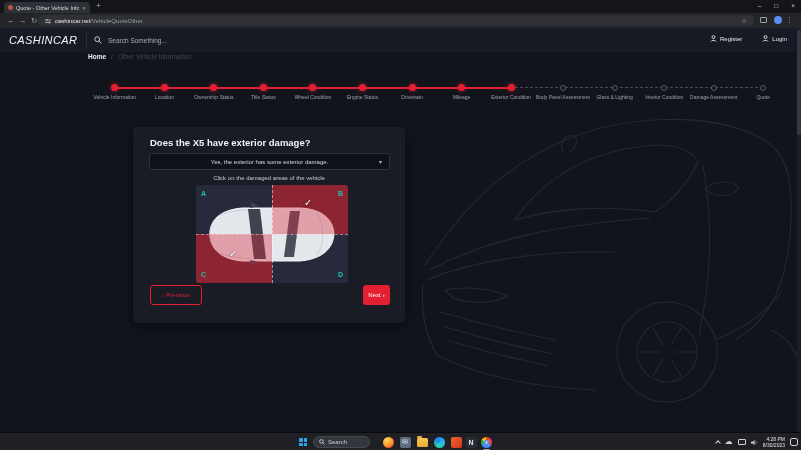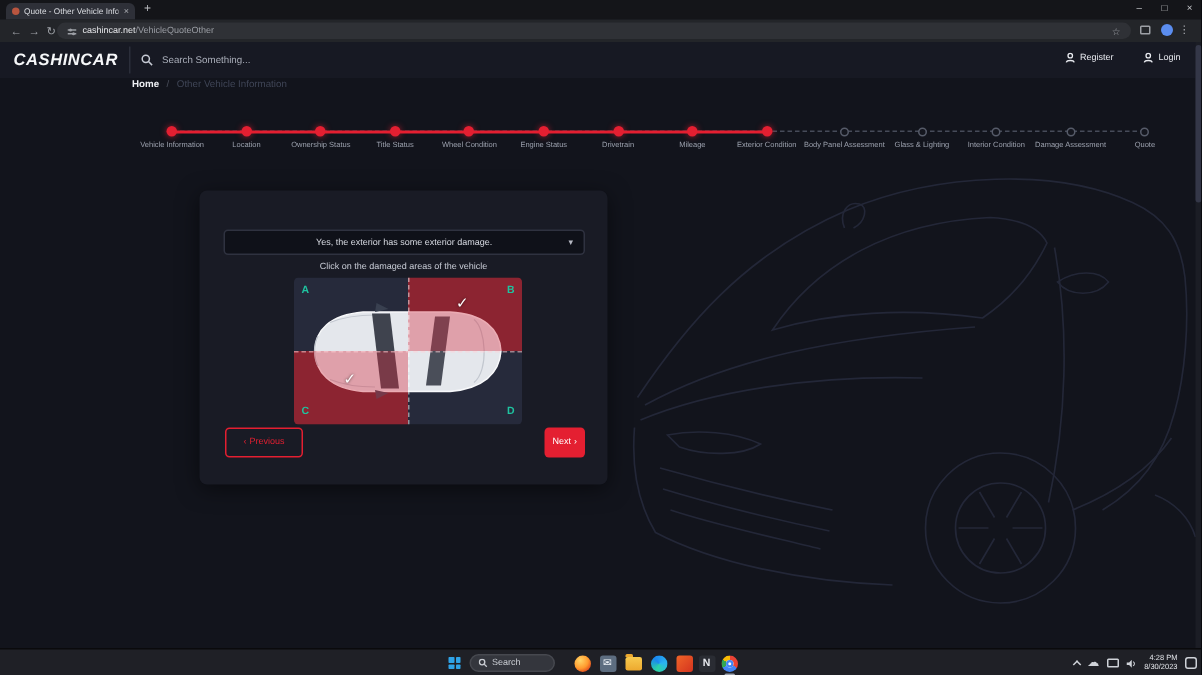--- a/index.html
+++ b/index.html
@@ -25,21 +25,21 @@
   .siteinfo{flex:none}
   .url{font-size:6px;color:#9a9da4;white-space:nowrap}
   .url b{color:#e8e9ec;font-weight:normal}
   .pill-star{margin-left:auto;font-size:6.5px;color:#a8abb1}
   .side-ico{position:absolute;right:34px;top:4px;width:7px;height:6px;border:1px solid #9da0a6;border-radius:1px}
   .avatar{position:absolute;right:19px;top:3px;width:8px;height:8px;border-radius:50%;background:#5b8def}
   .kebab{position:absolute;right:8px;top:3px;font-size:7px;color:#b3b5bb}
 
   
   .siteheader{position:absolute;left:0;top:28px;width:801px;height:24px;background:#171923}
-  .logo{position:absolute;left:9px;top:6px;font-size:11px;font-style:italic;font-weight:700;
+  .logo{position:absolute;left:9px;top:6px;font-size:11px;font-style:italic;font-weight:400;
     color:#f6f7f9;letter-spacing:.4px}
   .hdr-divider{position:absolute;left:86px;top:3px;width:1px;height:18px;background:#2b2e3a}
   .hdr-search{position:absolute;left:94px;top:6px;display:flex;gap:6px;align-items:center;height:12px}
   .hdr-search-text{font-size:6.5px;color:#a9adb8}
   .hdr-right{position:absolute;right:14px;top:7px;display:flex;gap:20px}
   .hdr-link{display:flex;align-items:center;gap:3px;font-size:6px;color:#e8eaef}
 
   .breadcrumb{position:absolute;left:88px;top:53px;font-size:6.5px;display:flex;gap:5px}
   .bc-home{color:#eef0f4;font-weight:bold}.bc-sep{color:#4a4f5c}.bc-cur{color:#3f4556}
 
@@ -272,20 +272,21 @@
           <span class="step-label">Damage Assessment</span>
         </div>
       <div class="step">
           <span class="dot todo"></span>
           <span class="step-label">Quote</span>
         </div>
     </div>
   </div>
 
   <div class="card">
+    <div class="q-title">Does the X5 have exterior damage?</div>
     <div class="select">
       <span class="select-value">Yes, the exterior has some exterior damage.</span>
       <span class="select-caret">▾</span>
     </div>
     <div class="instruction">Click on the damaged areas of the vehicle</div>
 
     <div class="diagram">
       <div class="quad unselected" id="quadA"></div>
       <div class="quad selected" id="quadB"></div>
       <div class="quad selected" id="quadC"></div>

